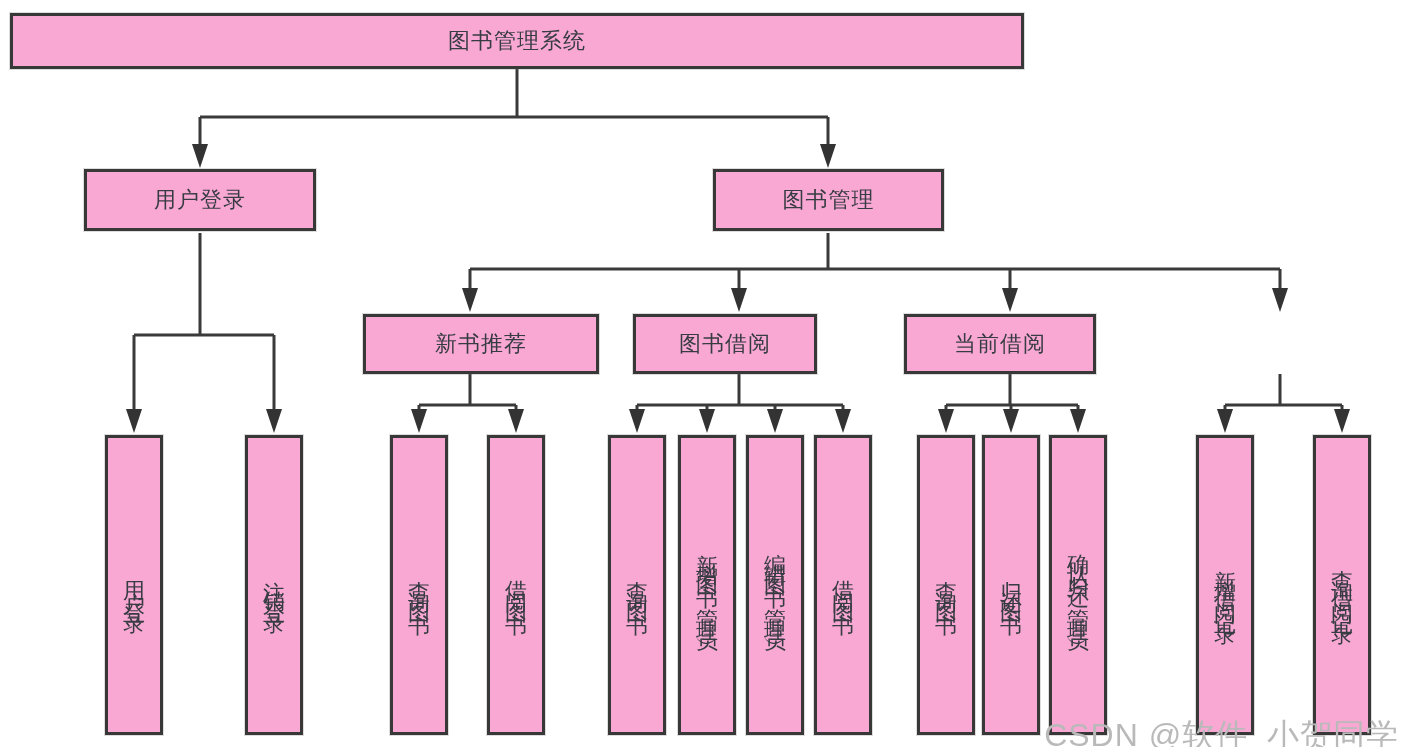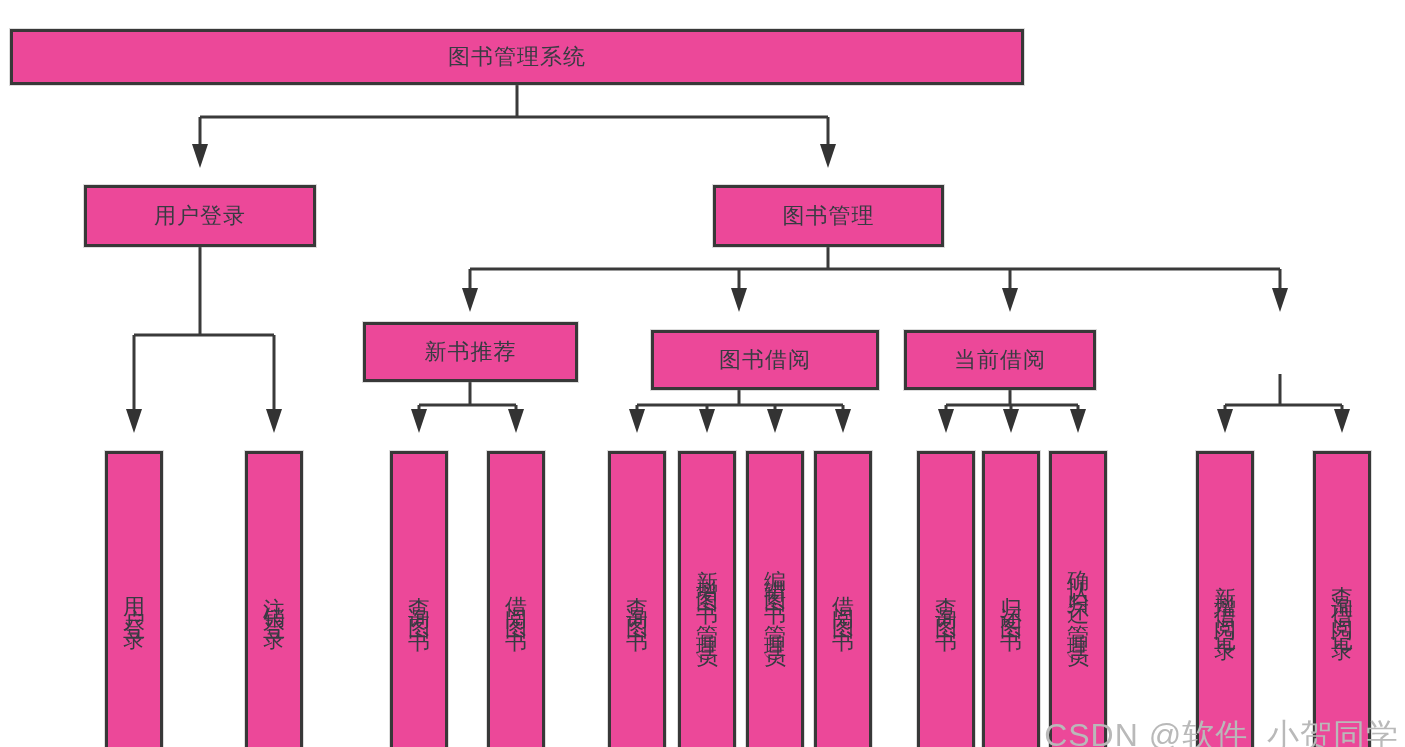--- a/index.html
+++ b/index.html
@@ -29,48 +29,47 @@
     stroke-width: 3;
   }
   .arrow {
     fill: #333333;
     stroke: none;
   }
   .box {
     position: absolute;
     box-sizing: border-box;
     border: 3px solid #383838;
-    background: #ec4899;
+    background: #f9a8d4;
     color: #373b42;
     display: flex;
     align-items: center;
     justify-content: center;
     font-size: 22px;
     letter-spacing: 1px;
     box-shadow: 0 0 0 1px rgba(120,120,120,0.25);
-    margin-top: 16px;
   }
   .hnode { height: 62px; }
   .leaf {
     top: 435px;
     width: 58px;
     height: 300px;
   }
   .vtext {
     writing-mode: vertical-rl;
     text-orientation: mixed;
     letter-spacing: 11px;
     line-height: 1.0;
     white-space: nowrap;
   }
   .root-box  { left: 10px;  top: 13px;  width: 1014px; height: 56px; }
   .n-user    { left: 84px;  top: 169px; width: 232px; }
   .n-bookm   { left: 713px; top: 169px; width: 231px; }
-  .n-newrec  { left: 363px; top: 306px; width: 215px; height: 60px; }
-  .n-borrow  { left: 651px; top: 314px; width: 228px; height: 60px; font-family: Liberation Serif, serif; }
+  .n-newrec  { left: 363px; top: 314px; width: 236px; height: 60px; }
+  .n-borrow  { left: 633px; top: 314px; width: 184px; height: 60px; font-family: Liberation Serif, serif; }
   .n-current { left: 904px; top: 314px; width: 192px; height: 60px; }
   .n-records { left: 1174px;top: 314px; width: 212px; height: 60px; }
 
   .lf-login   { left: 105px; }
   .lf-logout  { left: 245px; }
   .lf-nr-q    { left: 390px; }
   .lf-nr-b    { left: 487px; }
   .lf-bb-q    { left: 608px; }
   .lf-bb-add  { left: 678px; }
   .lf-bb-edit { left: 746px; }

